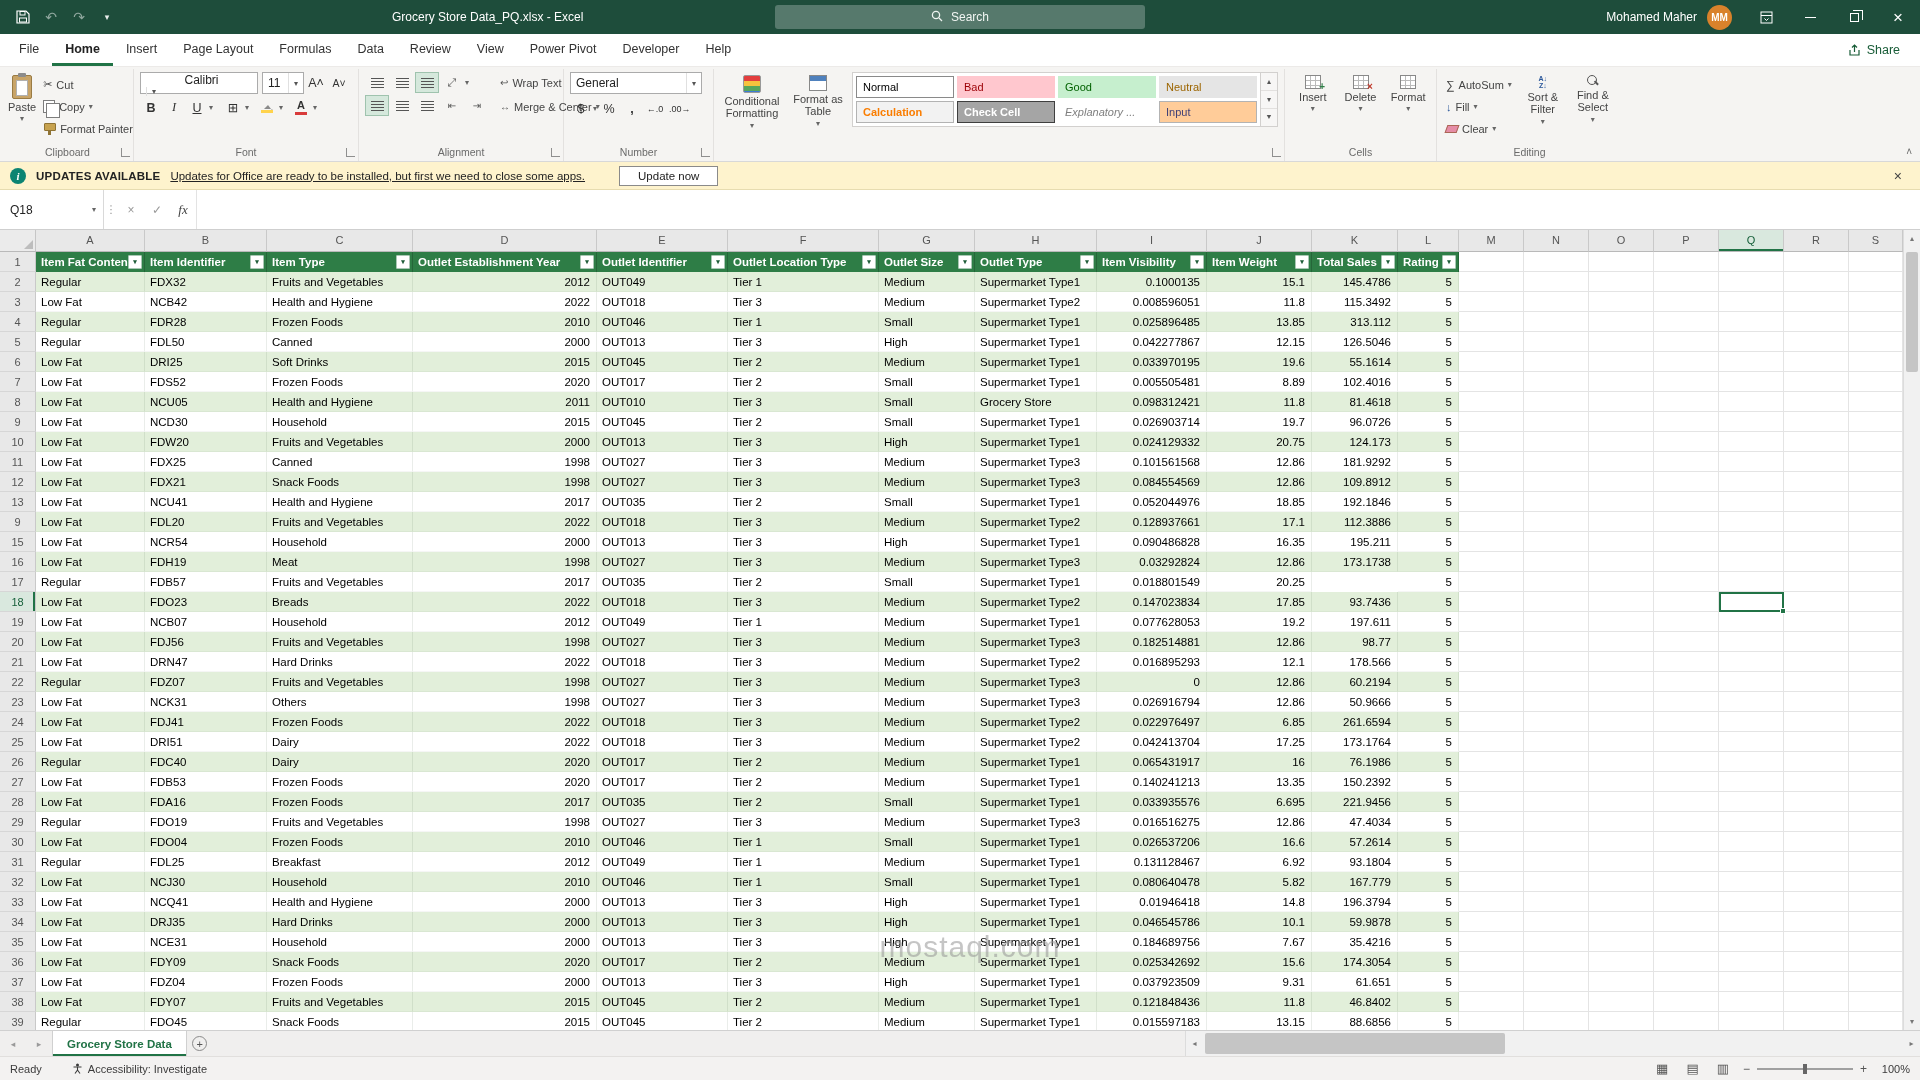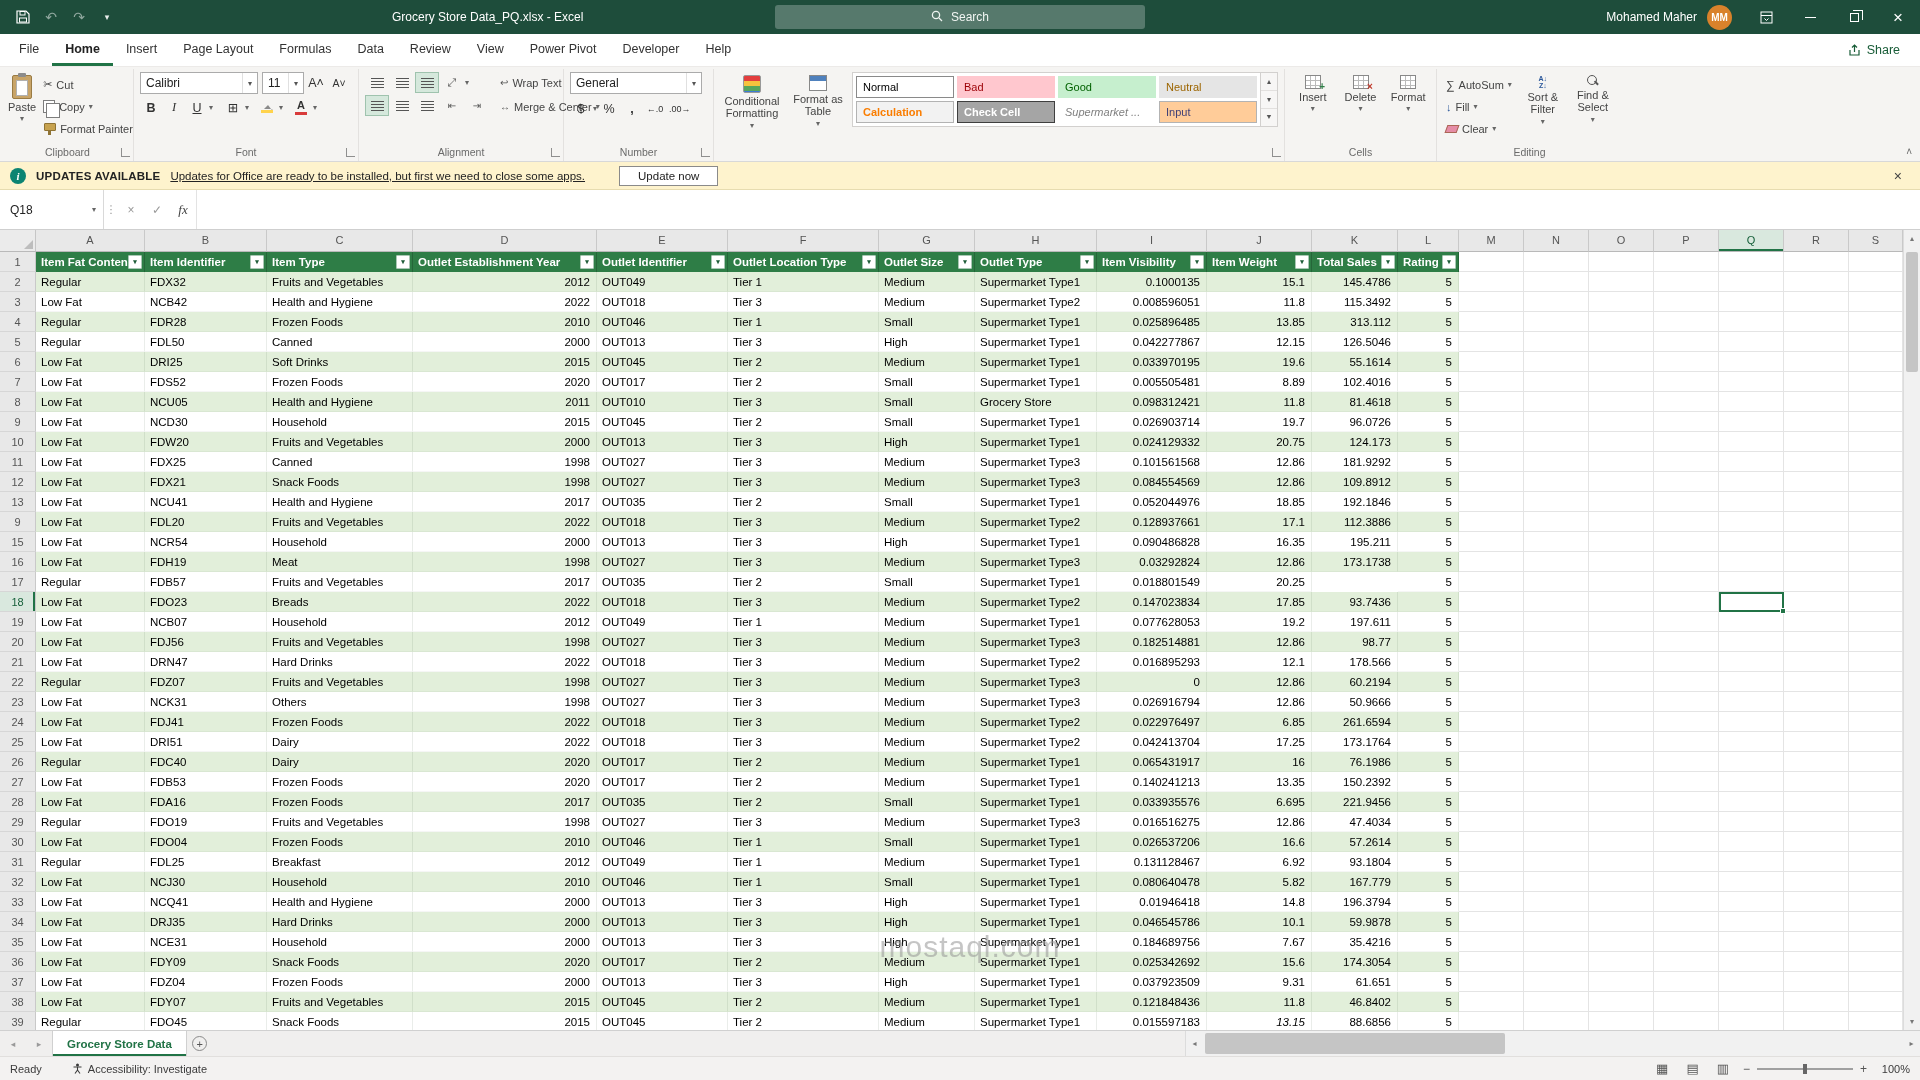--- a/index.html
+++ b/index.html
@@ -257,21 +257,21 @@
           </div>
       </div>
     </div>
     <div class="rg-label">Clipboard</div>
     <span class="dlg"></span>
   </div>
 
   <div class="rgroup" style="width:225px;">
     <div class="rg-body" style="flex-direction:column;gap:3px;align-items:stretch;">
       <div class="rrow">
-        <div class="combo" style="width:118px;">
+        <div class="combo" style="width:118px;flex-direction:column;">
             <span class="cv">Calibri</span>
             <span class="ca">▾</span>
           </div>
         <div class="combo" style="width:42px;margin-left:3px;">
             <span class="cv">11</span>
             <span class="ca">▾</span>
           </div>
         <span class="fbtn">A˄</span>
         <span class="fbtn" style="font-size:10.5px;">A˅</span>
       </div>
@@ -383,21 +383,21 @@
         <span class="caret-s">▾</span>
       </div>
       <div style="display:flex;">
         <div class="gallery" id="style-gallery">
             <div class="chip st-normal">Normal</div>
             <div class="chip st-bad">Bad</div>
             <div class="chip st-good">Good</div>
             <div class="chip st-neutral">Neutral</div>
             <div class="chip st-calc">Calculation</div>
             <div class="chip st-check">Check Cell</div>
-            <div class="chip st-expl">Supermarket ...</div>
+            <div class="chip st-expl">Explanatory ...</div>
             <div class="chip st-input">Input</div>
           </div>
         <div class="gal-strip">
           <span>▴</span>
           <span>▾</span>
           <span style="border-bottom:none;">⯆</span>
         </div>
       </div>
     </div>
     <span class="dlg"></span>
@@ -1353,21 +1353,21 @@
         <div class="g-rowhdr">39</div>
         <div class="g-cell" style="width: 109px;">Regular</div>
         <div class="g-cell" style="width: 122px;">FDO45</div>
         <div class="g-cell" style="width: 146px;">Snack Foods</div>
         <div class="g-cell num" style="width: 184px;">2015</div>
         <div class="g-cell" style="width: 131px;">OUT045</div>
         <div class="g-cell" style="width: 151px;">Tier 2</div>
         <div class="g-cell" style="width: 96px;">Medium</div>
         <div class="g-cell" style="width: 122px;">Supermarket Type1</div>
         <div class="g-cell num" style="width: 110px;">0.015597183</div>
-        <div class="g-cell num" style="width: 105px; font-style: italic;">13.15</div>
+        <div class="g-cell num" style="width: 105px;">13.15</div>
         <div class="g-cell num" style="width: 86px;">88.6856</div>
         <div class="g-cell num" style="width: 61px;">5</div>
         <div class="g-cell empty" style="width: 65px;"></div>
         <div class="g-cell empty" style="width: 65px;"></div>
         <div class="g-cell empty" style="width: 65px;"></div>
         <div class="g-cell empty" style="width: 65px;"></div>
         <div class="g-cell empty" style="width: 65px;"></div>
         <div class="g-cell empty" style="width: 65px;"></div>
         <div class="g-cell empty" style="width: 54px;"></div>
       </div>

